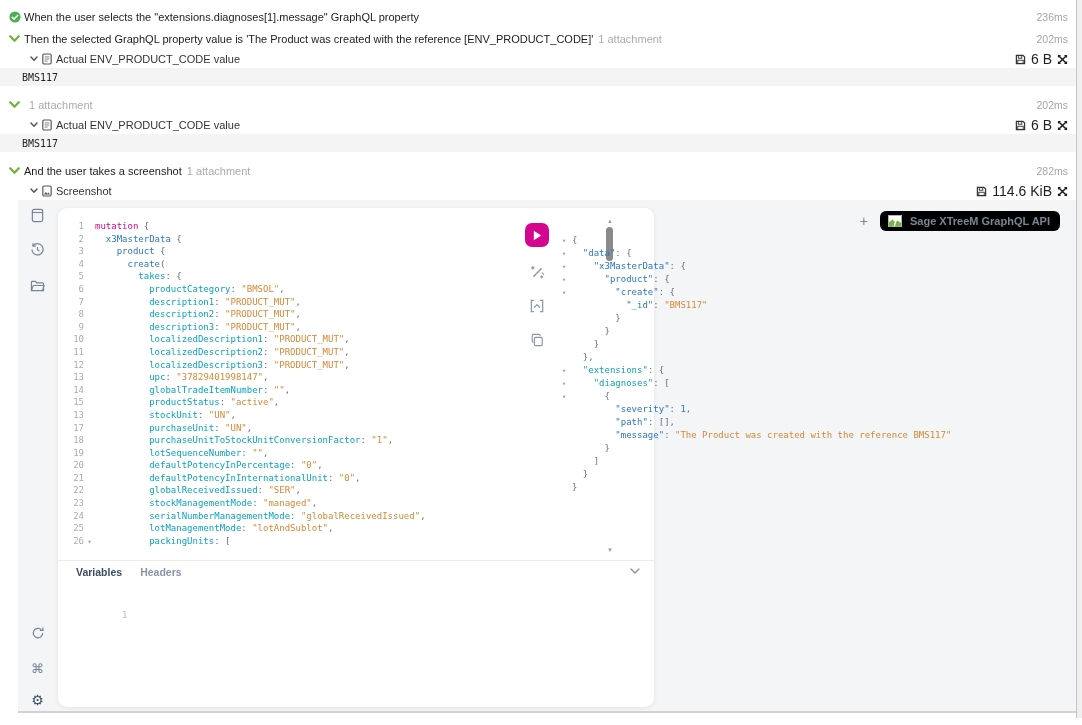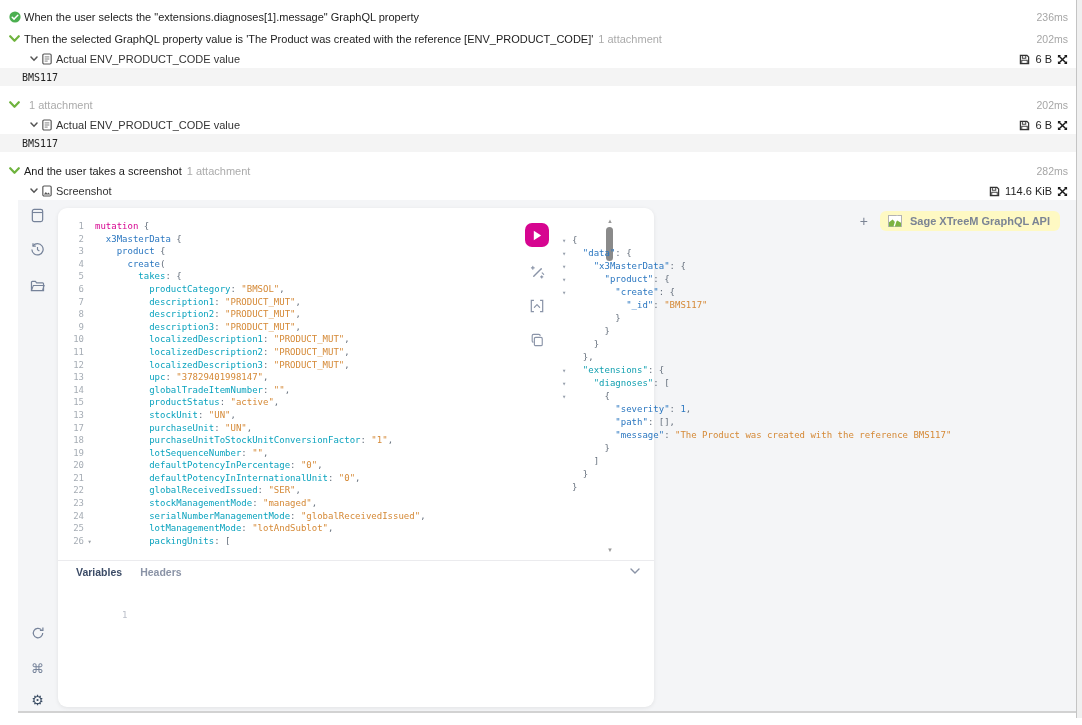--- a/index.html
+++ b/index.html
@@ -8,21 +8,21 @@
   .step-row{height:22px;display:flex;align-items:center;padding:0 14px 0 8px;}
   .step-row .ico{width:13px;height:13px;margin-right:3px;flex:0 0 auto;display:flex;align-items:center;justify-content:center;}
   .step-label{font-size:11px;color:#1c1c1c;white-space:nowrap;}
   .step-note{font-size:11px;color:#ababab;margin-left:5px;white-space:nowrap;}
   .dur{margin-left:auto;font-size:10.5px;color:#a6a6a6;}
   .attach-head{height:18px;display:flex;align-items:center;padding:0 14px 0 30px;}
   .attach-head .chev{margin-right:4px;display:flex;}
   .attach-head .doc{margin-right:4px;display:flex;}
   .attach-title{font-size:11px;color:#333;white-space:nowrap;}
   .attach-right{margin-left:auto;display:flex;align-items:center;gap:5px;}
-  .attach-size{font-size:11px;color:#222;}
+  .attach-size{font-size:14px;color:#222;}
   .band{height:18px;margin:0 6px 8px 0;background:#f4f4f4;display:flex;align-items:center;padding-left:22px;}
   .band-text{font-family:"DejaVu Sans Mono",monospace;font-size:10px;color:#222;}
   
   .shot{position:relative;margin-left:18px;margin-right:6px;height:511px;background:#f4f5f7;border-bottom:2px solid #d2d2d2;overflow:hidden;}
   .gq-side-ico{position:absolute;left:11px;width:17px;height:17px;display:flex;align-items:center;justify-content:center;color:#76839a;}
   .gq-card{position:absolute;left:40px;top:8px;width:596px;height:499px;background:#fff;border-radius:9px;box-shadow:0 1px 4px rgba(0,0,0,0.08);}
   .gq-code{position:absolute;left:4px;top:12px;right:56px;}
   .code-line{height:12.6px;line-height:12.6px;font-family:"DejaVu Sans Mono",monospace;font-size:9px;white-space:pre;}
   .ln{display:inline-block;width:22px;text-align:right;color:#a6adb5;}
   .fg{display:inline-block;width:11px;color:#9aa0a6;font-size:7px;text-align:center;}
@@ -43,21 +43,21 @@
   .gq-tab{font-size:10.5px;font-weight:bold;}
   .gq-tab.active{color:#3b4b66;}
   .gq-tab.idle{color:#8a93a6;}
   .gq-tabs-chev{position:absolute;right:14px;top:360px;color:#8a93a6;}
   .gq-var-line{position:absolute;left:4px;top:388px;}
   .gq-toolbar{position:absolute;left:464px;top:15px;width:30px;display:flex;flex-direction:column;align-items:center;}
   .gq-play{width:24px;height:24px;border-radius:7px;background:#d60590;display:flex;align-items:center;justify-content:center;}
   .gq-tool{margin-top:16px;color:#8a94a8;display:flex;align-items:center;justify-content:center;width:18px;height:18px;}
   .gq-resp-head{position:absolute;top:11px;right:16px;display:flex;align-items:center;gap:12px;}
   .gq-plus{font-size:14px;color:#7b8494;}
-  .gq-resp-title{background:#fef9c3;border-radius:6px;padding:4px 10px 4px 8px;display:flex;align-items:center;gap:8px;}
+  .gq-resp-title{background:#000000;border-radius:6px;padding:4px 10px 4px 8px;display:flex;align-items:center;gap:8px;}
   .gq-resp-title span{font-size:11px;font-weight:bold;color:#7b8494;white-space:nowrap;}
   .gq-resp{position:absolute;left:544px;top:34px;}
   .gq-resp .code-line{height:13px;line-height:13px;}
   .page-scrollbar{position:absolute;top:0;right:0;width:5px;height:718px;background:#f0f0f0;border-left:1px solid #c4c4c4;}
   svg{display:block;}
 </style>
 </head>
 <body>
 
 <div class="report">

